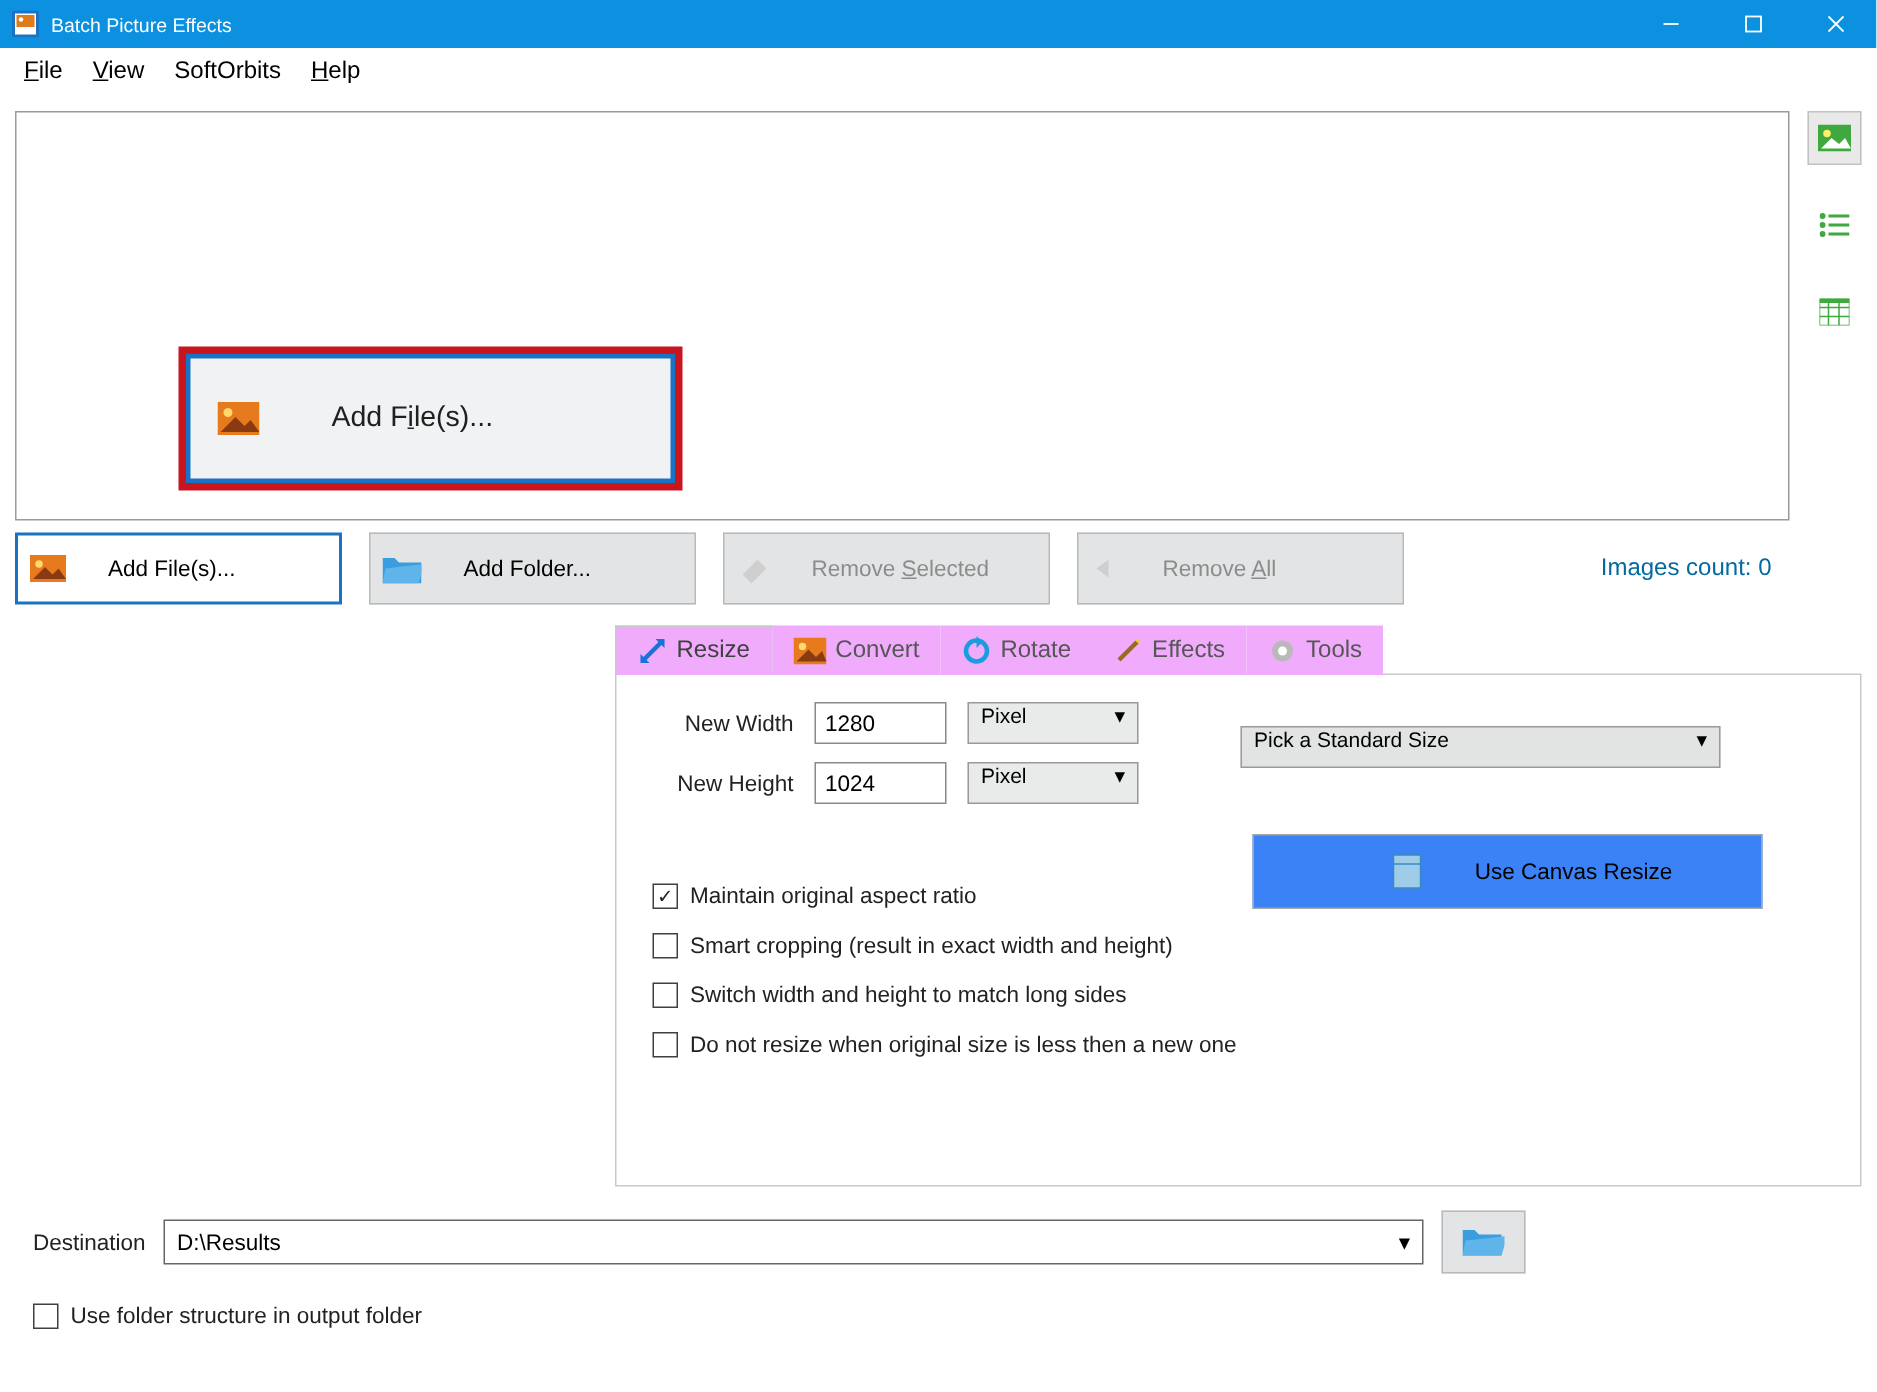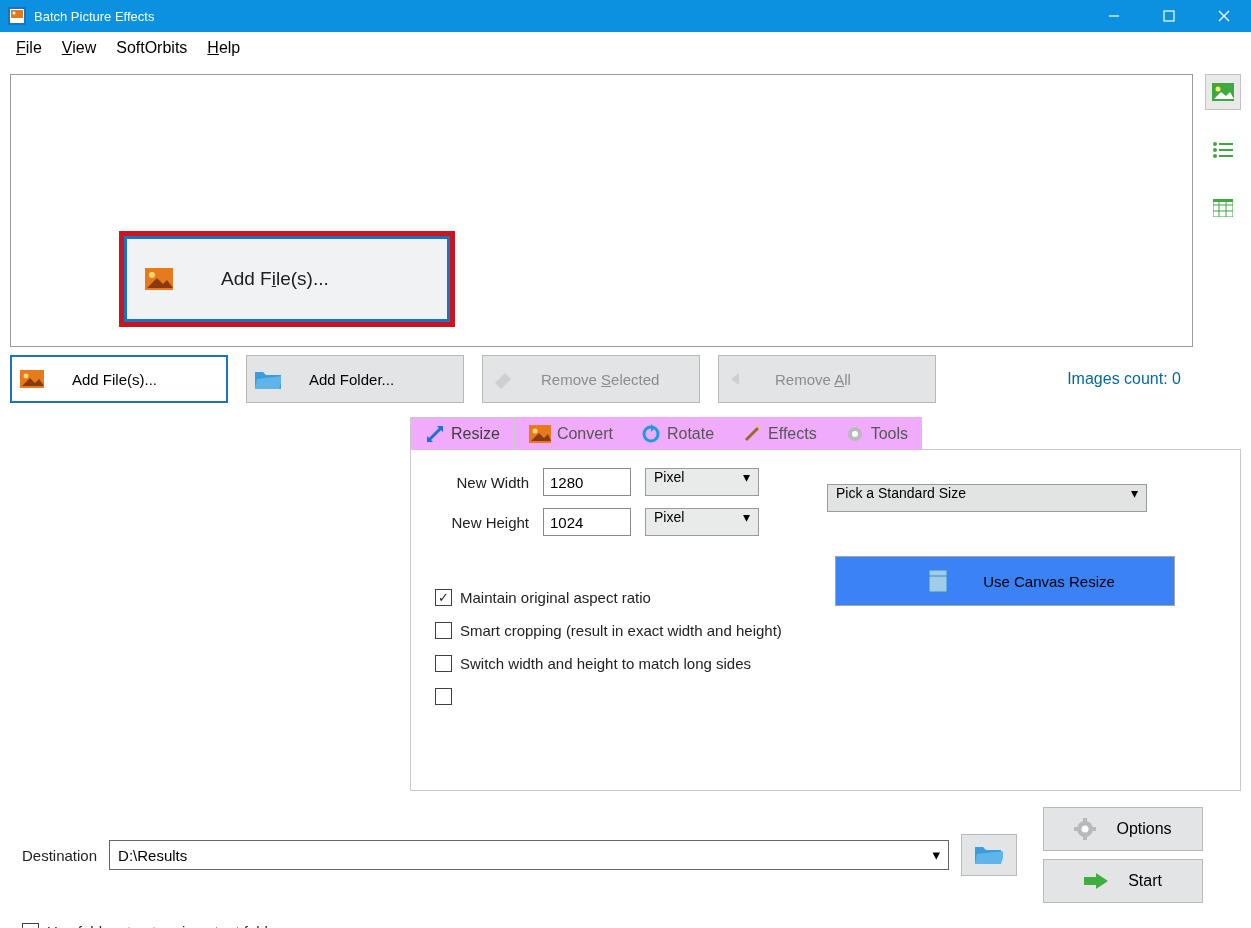--- a/index.html
+++ b/index.html
@@ -285,58 +285,37 @@
       <div class="chk-row">
           <span class="chk"></span>
           <span>Smart cropping (result in exact width and height)</span>
         </div>
       <div class="chk-row">
           <span class="chk"></span>
           <span>Switch width and height to match long sides</span>
         </div>
       <div class="chk-row">
           <span class="chk"></span>
+          <span>Do not resize when original size is less then a new one</span>
         </div>
     </div>
   </div>
 </div>
 
 <div class="bottom-area">
   <div class="dest-row">
     <div class="dest-label">Destination</div>
     <div class="dest-combo">
         <span>D:\Results</span>
         <span class="chev">▾</span>
       </div>
     <div class="browse-btn">
       <svg width="28" height="22">
           <polygon points="0,3 8,3 11,6 26,6 26,20 0,20" fill="#3a9dde"></polygon>
           <polygon points="2,10 30,7 26,20 0,20" fill="#5fb5ea"></polygon>
         </svg>
     </div>
-    <div class="right-btn-col">
-      <div class="big-btn">
-        <svg width="22" height="22">
-            <circle cx="11" cy="11" r="8" fill="#b9b9b9"></circle>
-            <circle cx="11" cy="11" r="3.5" fill="#fff"></circle>
-            <g fill="#b9b9b9">
-              <rect x="9" y="0" width="4" height="4"></rect>
-              <rect x="9" y="18" width="4" height="4"></rect>
-              <rect x="0" y="9" width="4" height="4"></rect>
-              <rect x="18" y="9" width="4" height="4"></rect>
-            </g>
-          </svg>
-        <span>Options</span>
-      </div>
-      <div class="big-btn start">
-        <svg width="24" height="20">
-            <rect x="0" y="6" width="12" height="8" fill="#3fae3f"></rect>
-            <polygon points="12,2 24,10 12,18" fill="#3fae3f"></polygon>
-          </svg>
-        <span>Start</span>
-      </div>
-    </div>
   </div>
   <div class="chk-row bottom-chk" style="margin-left:0;">
       <span class="chk"></span>
       <span>Use folder structure in output folder</span>
     </div>
 </div>
 
 </body></html>

